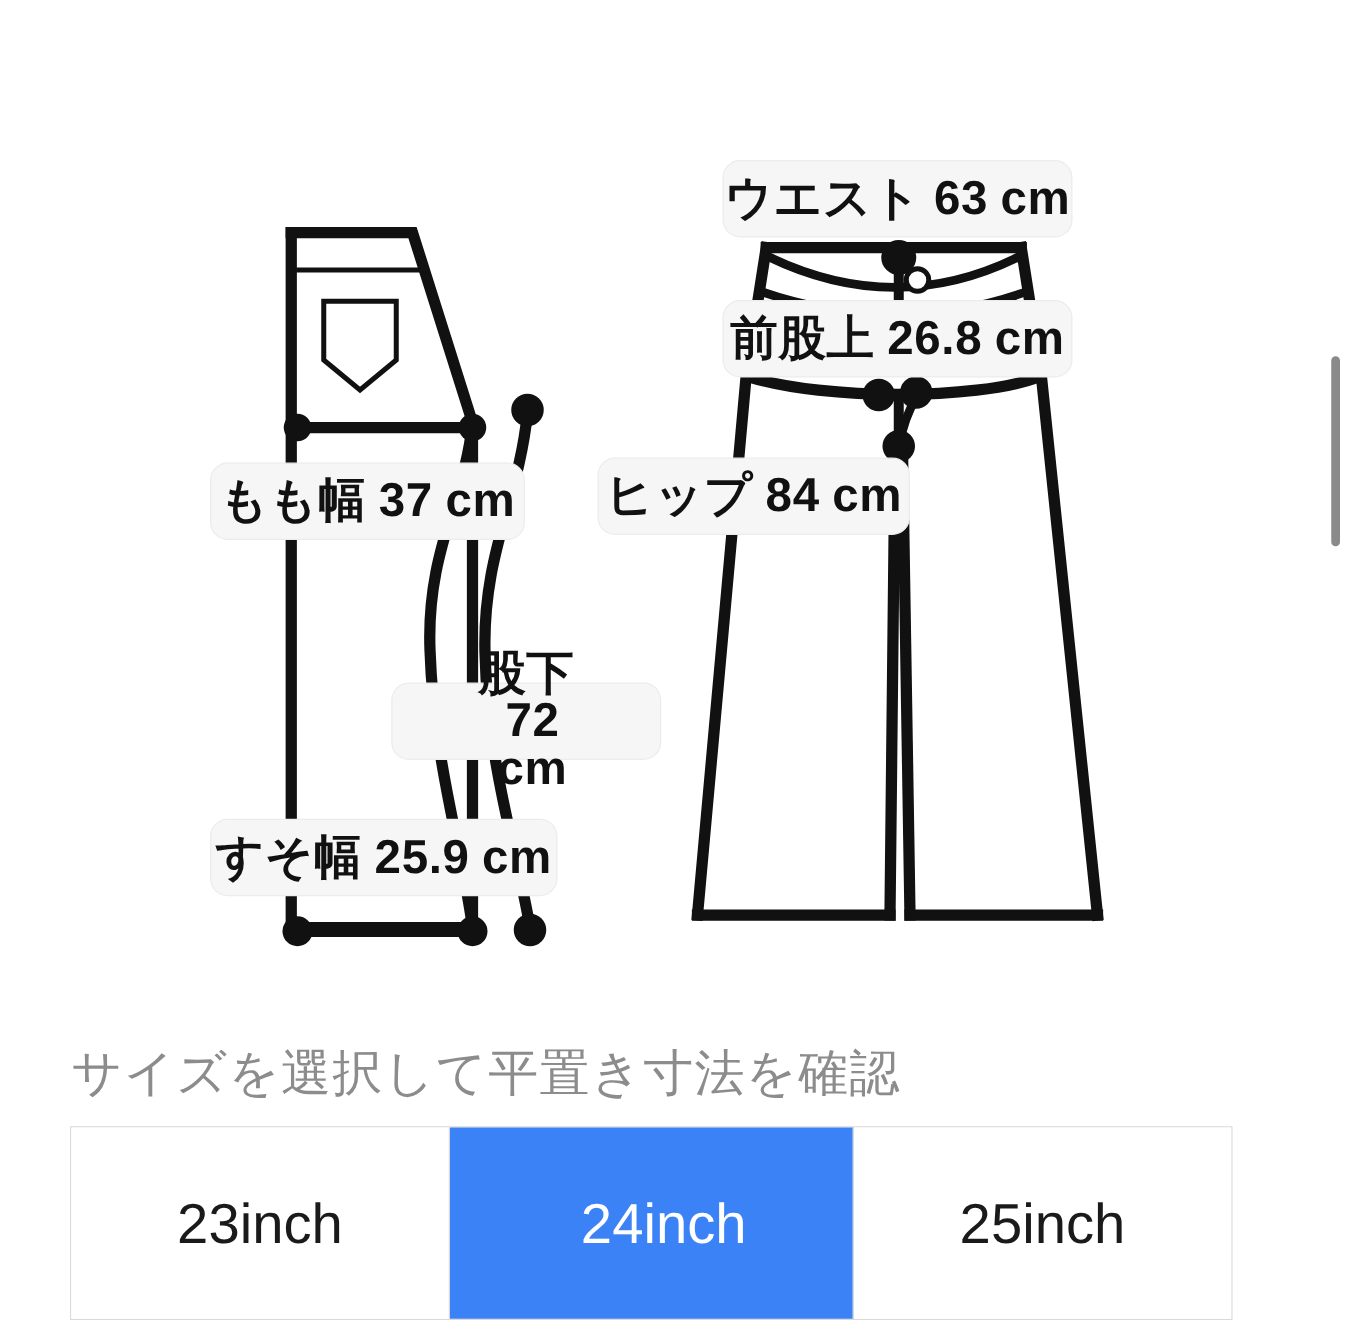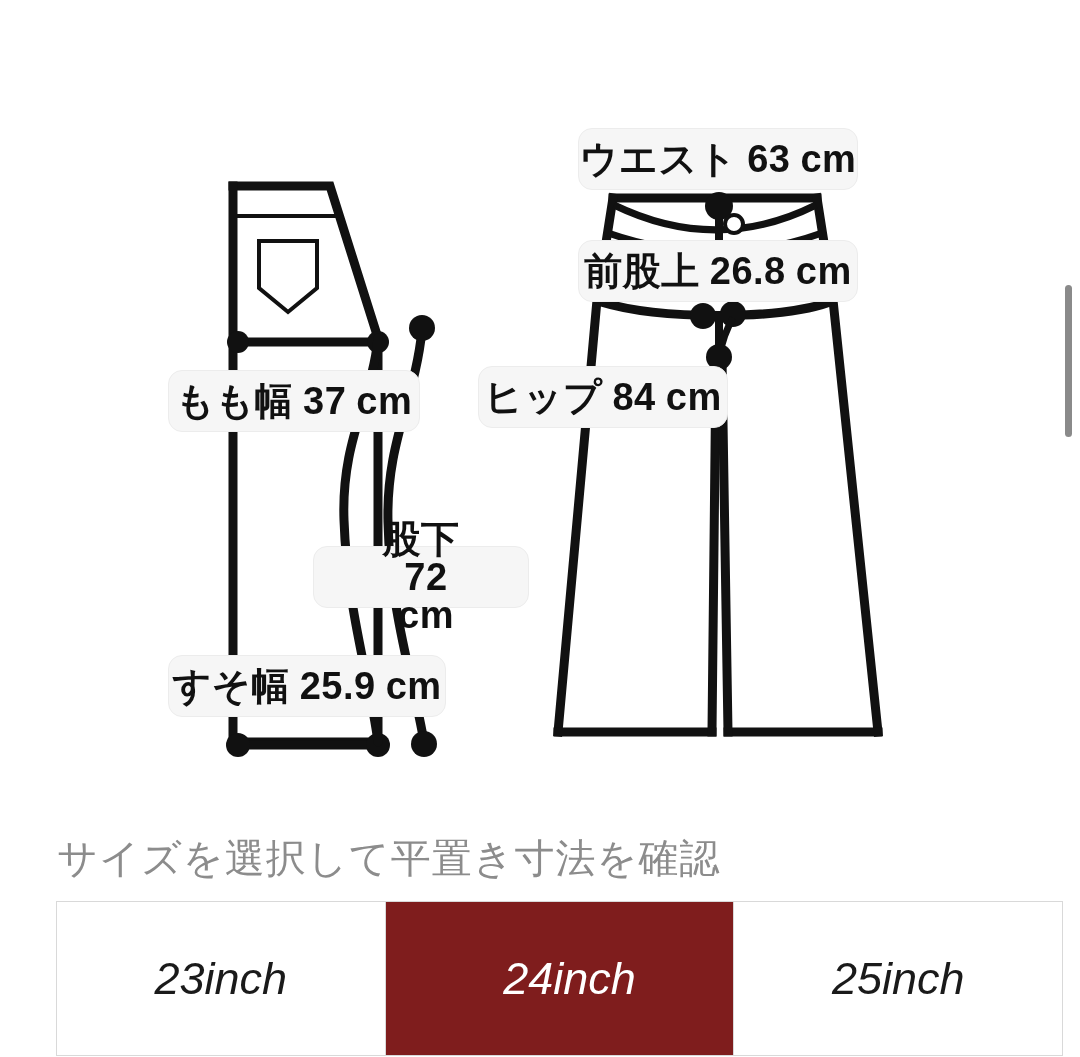--- a/index.html
+++ b/index.html
@@ -70,43 +70,42 @@
     color: #8c8c8c;
     letter-spacing: 1px;
     white-space: nowrap;
   }
 
   
   #size-selector {
     position: absolute;
     left: 56px;
     top: 901px;
-    width: 1007px;
+    width: 930px;
     height: 155px;
     display: flex;
     box-sizing: border-box;
     border: 1px solid #d9d9d9;
     background: #ffffff;
-    font-style: italic;
   }
   .size-option {
     flex: 1 1 0;
     display: flex;
     align-items: center;
     justify-content: center;
     font-size: 45px;
     color: #1a1a1a;
     background: #ffffff;
     border-right: 1px solid #d9d9d9;
     box-sizing: border-box;
     user-select: none;
   }
   .size-option:last-child { border-right: none; }
   .size-option.selected {
-    background: #7f1d1d;
+    background: #3b82f6;
     color: #ffffff;
     padding-left: 20px;
   }
 
   
   #scrollbar-track {
     position: absolute;
     right: 0px;
     top: 0px;
     width: 22px;

